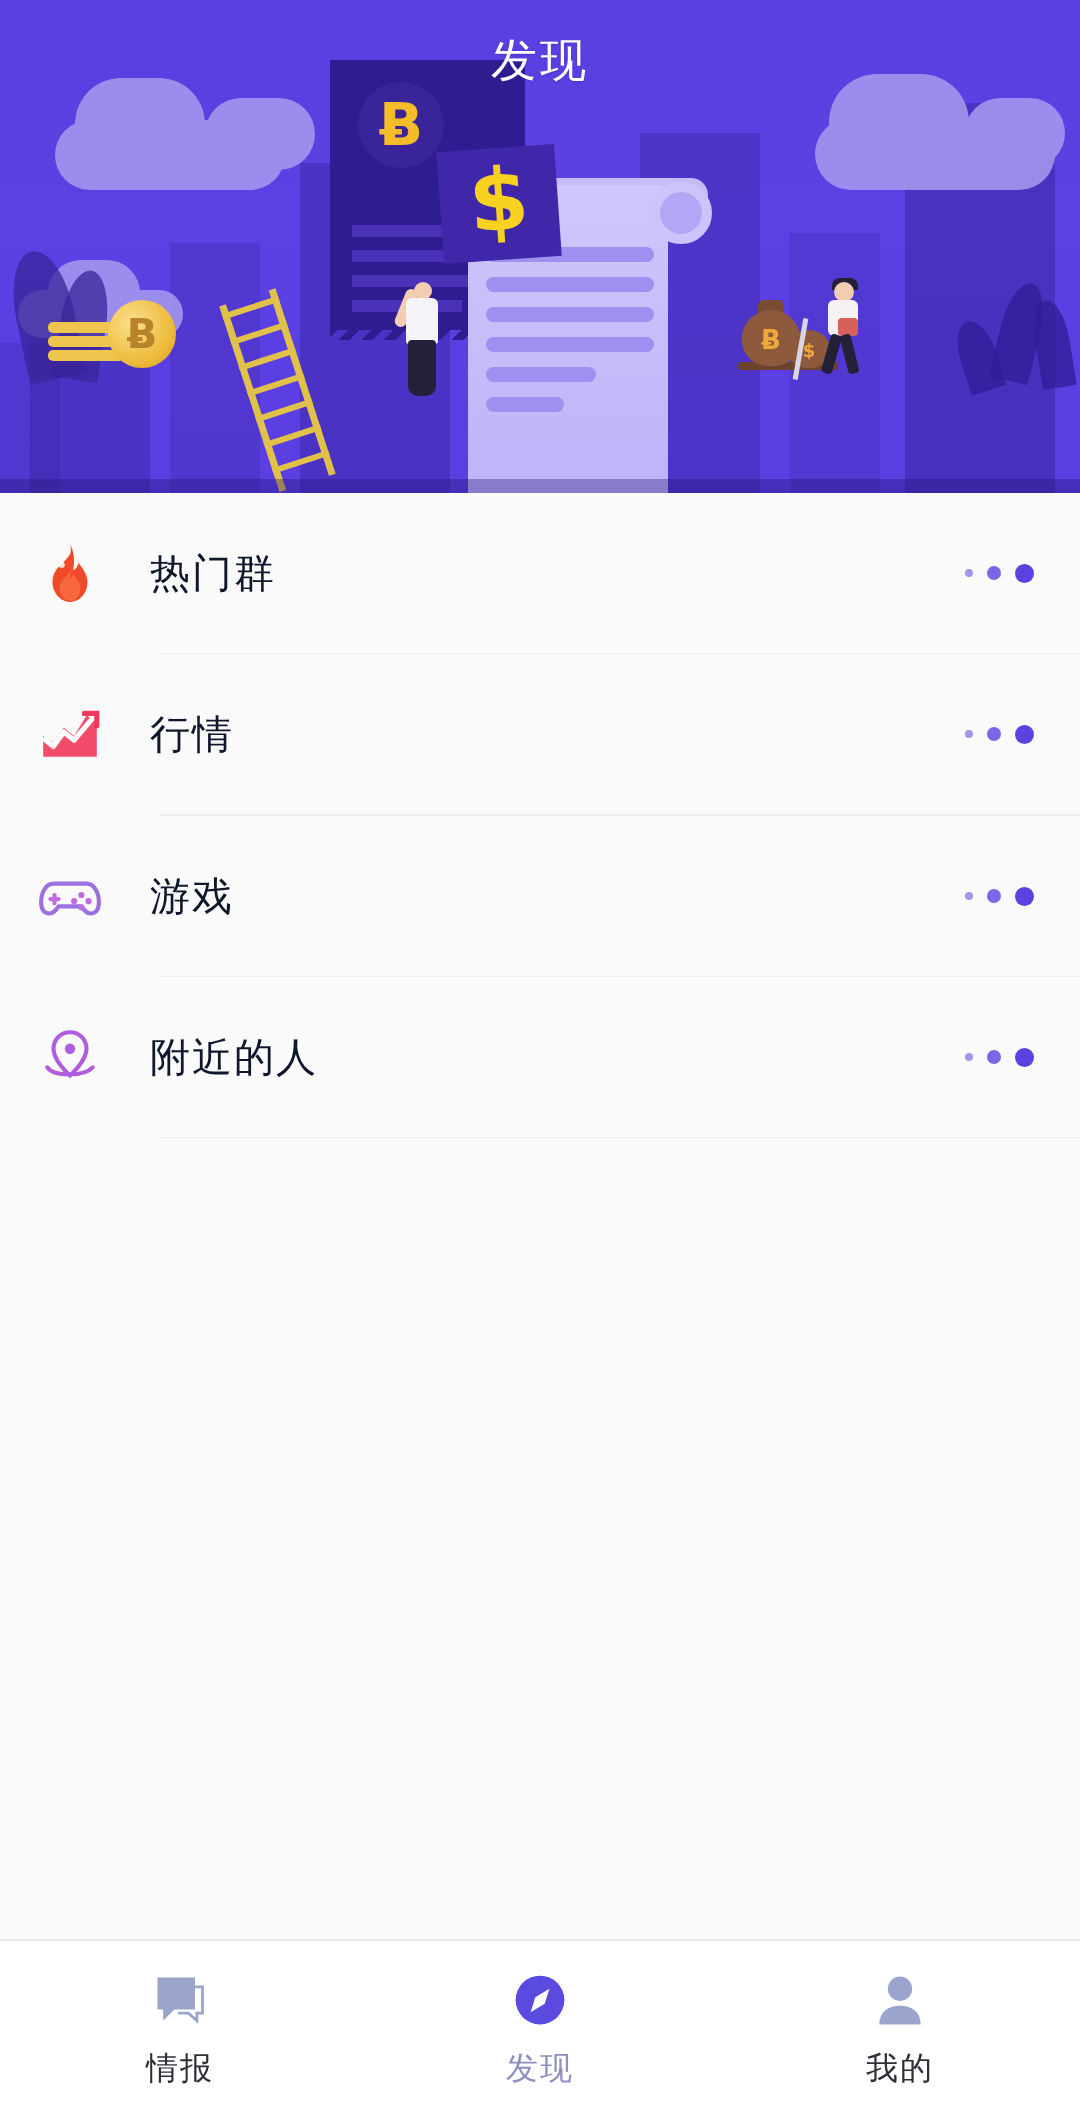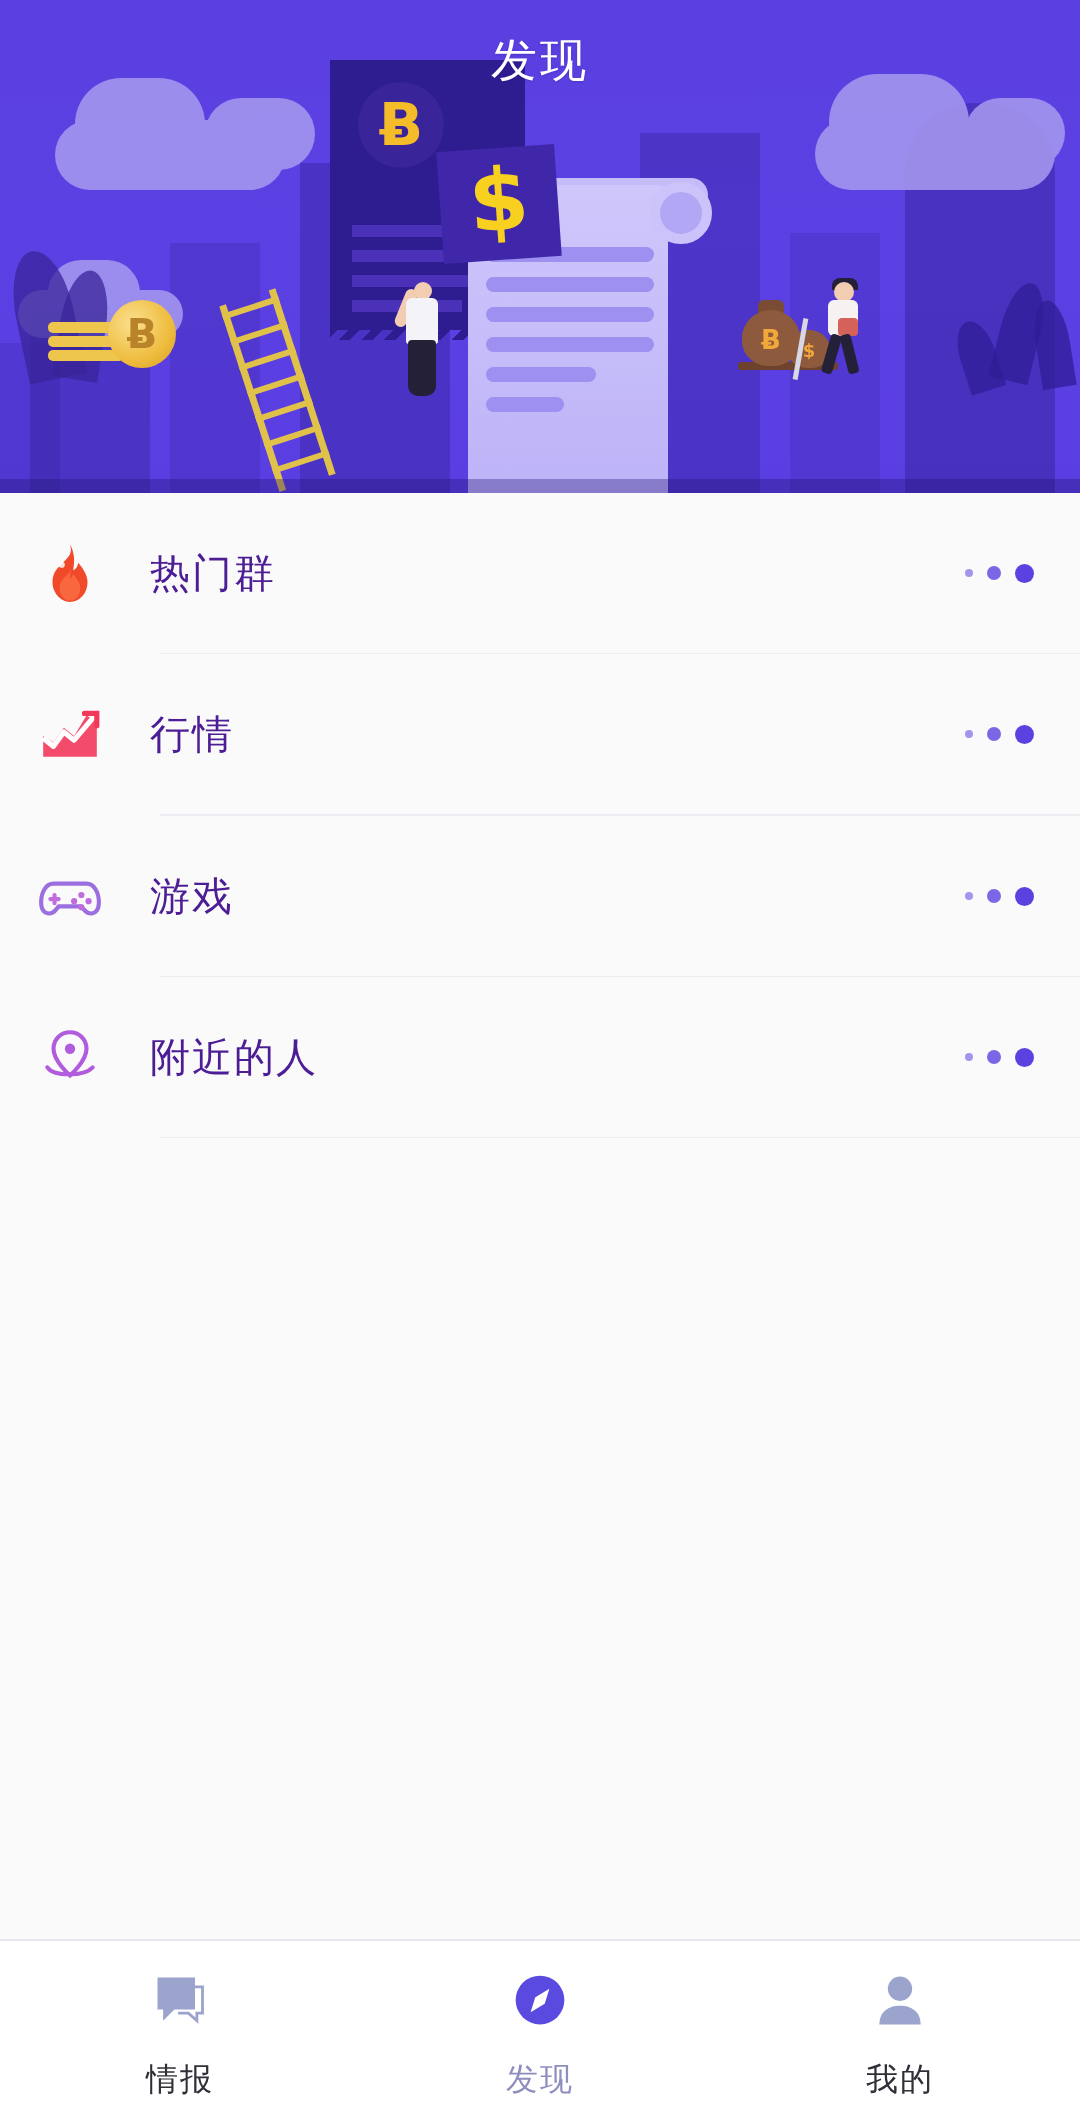--- a/index.html
+++ b/index.html
@@ -157,21 +157,21 @@
   .row {
     position: relative; display: flex; align-items: center;
     height: 160px; padding: 0 46px 0 32px; background: transparent;
   }
   .row.highlight { background: #c9cce4; }
   .row .icon-wrap {
     width: 76px; height: 76px; flex: 0 0 76px;
     display: flex; align-items: center; justify-content: center;
   }
   .row .label {
-    margin-left: 42px; font-size: 40px; color: #4c1d95; letter-spacing: 2px;
+    margin-left: 42px; font-size: 40px; color: #0f172a; letter-spacing: 2px;
   }
   .row.highlight .label { color: #5d5d72; }
   .dots { margin-left: auto; display: flex; align-items: center; gap: 14px; }
   .dots i { display: block; border-radius: 50%; background: #5b42e0; }
   .dots i.d1 { width: 8px;  height: 8px;  opacity: .55; }
   .dots i.d2 { width: 14px; height: 14px; opacity: .80; }
   .dots i.d3 { width: 19px; height: 19px; }
   .divider { height: 1px; margin-left: 160px; background: #ececf2; }
 
   
@@ -180,21 +180,21 @@
     font-size: 33px; color: rgba(255,255,255,.88); letter-spacing: 1px;
     line-height: 80px; z-index: 20; pointer-events: none;
   }
 
   
   .tabbar {
     position: absolute; left: 0; bottom: 0; width: 1080px; height: 182px;
     background: #ffffff; border-top: 2px solid #e6e6ec;
     display: flex; align-items: flex-start; padding-top: 26px;
   }
-  .tab { flex: 1; display: flex; flex-direction: column; align-items: center; gap: 25px; }
+  .tab { flex: 1; display: flex; flex-direction: column; align-items: center; gap: 14px; }
   .tab .ticon { width: 66px; height: 66px; display: flex; align-items: center; justify-content: center; }
   .tab .tlabel { font-size: 32px; color: #2f2f37; letter-spacing: 2px; }
   .tab.active .tlabel { color: #8e8fbe; }
 </style>
 </head>
 <body>
 
 <div class="phone">
 
   <div class="hero">

